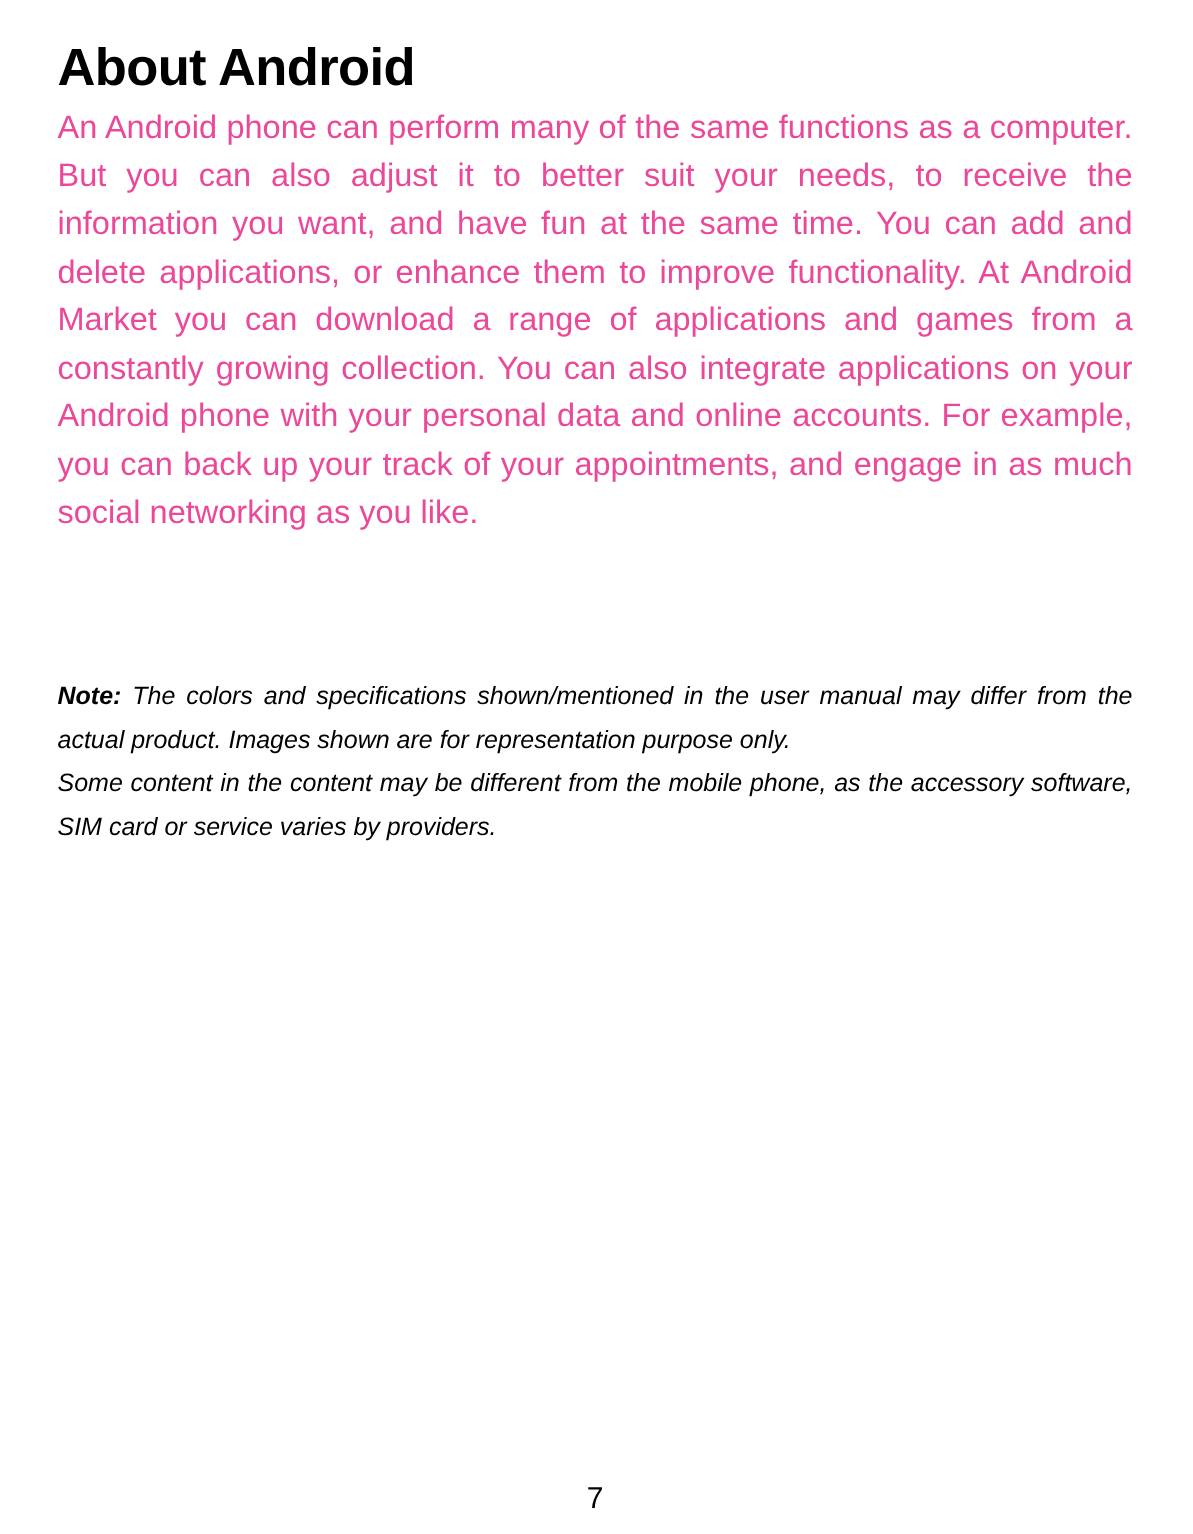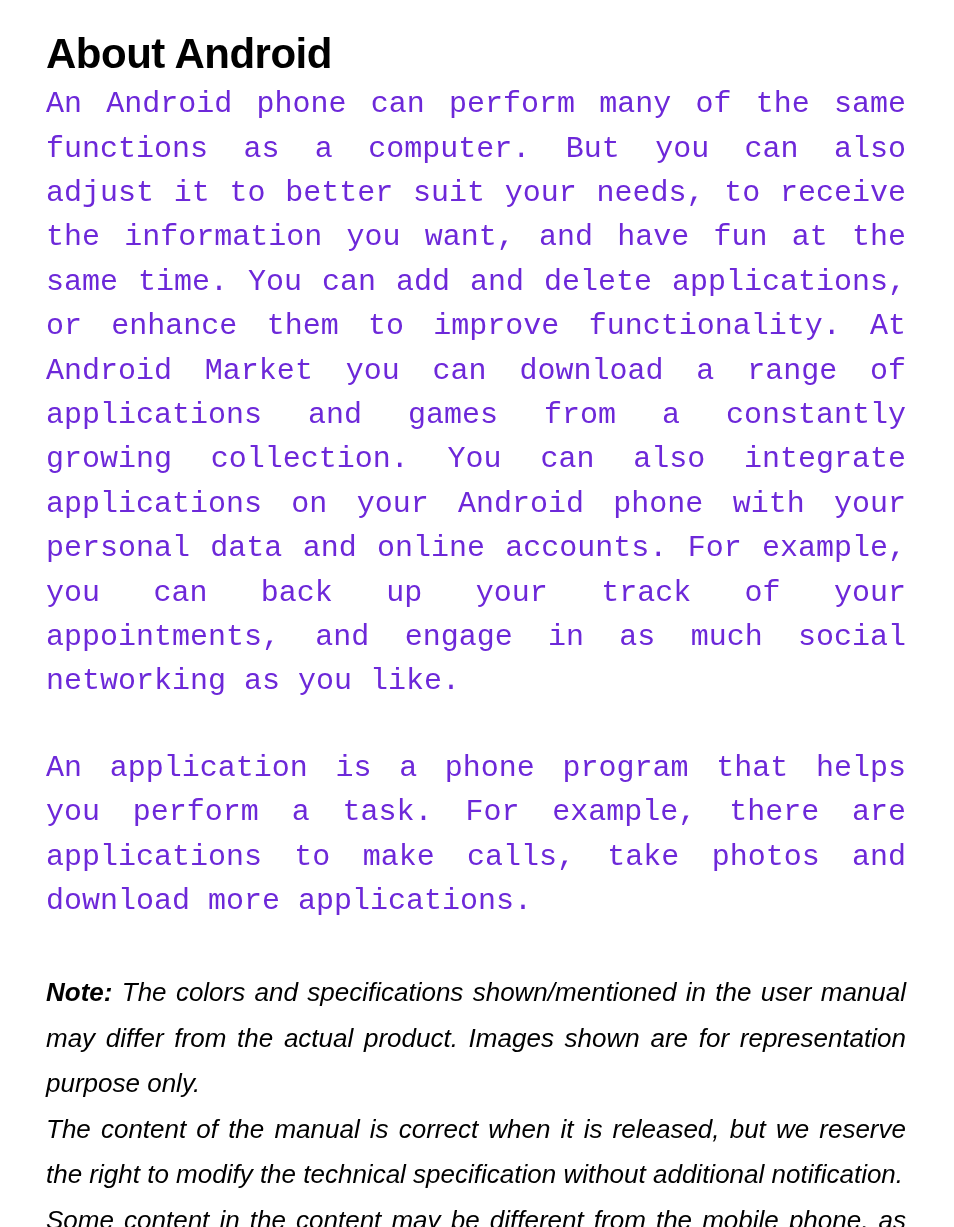--- a/index.html
+++ b/index.html
@@ -18,35 +18,35 @@
   }
   h1.section-heading {
     font-family: Verdana, Geneva, sans-serif;
     font-weight: 700;
     font-size: 42px;
     margin: 0 0 4px 0;
     line-height: 1.15;
     letter-spacing: -0.5px;
   }
   p.body-text {
-    font-family: Liberation Mono, monospace;
-    font-size: 30px;
+    font-family: Liberation Sans, sans-serif;
+    font-size: 26px;
     line-height: 1.48;
     margin: 0 0 24px 0;
     text-align: justify;
     text-justify: inter-word;
-    color: #6d28d9;
+    color: #ec4899;
   }
   .section-gap {
     height: 18px;
   }
   .notes-block {
-    margin-top: 47px;
+    margin-top: 69px;
     font-family: Verdana, Geneva, sans-serif;
-    font-size: 26px;
+    font-size: 20px;
     font-style: italic;
     line-height: 1.75;
     text-align: justify;
     color: #000000;
   }
   .notes-block .note-label {
     font-weight: 700;
     font-style: italic;
   }
   .notes-block p {
@@ -65,24 +65,22 @@
 </head>
 <body>
 
 <div class="page">
 
   <h1 class="section-heading">About Android</h1>
   <p class="body-text">An Android phone can perform many of the same functions as a computer. But you can also adjust it to better suit your needs, to receive the information you want, and have fun at the same time. You can add and delete applications, or enhance them to improve functionality. At Android Market you can download a range of applications and games from a constantly growing collection. You can also integrate applications on your Android phone with your personal data and online accounts. For example, you can back up your track of your appointments, and engage in as much social networking as you like.</p>
 
   <div class="section-gap"></div>
 
-  <p class="body-text">An application is a phone program that helps you perform a task. For example, there are applications to make calls, take photos and download more applications.</p>
 
   <div class="notes-block">
     <p>
       <span class="note-label">Note:</span><span> The colors and specifications shown/mentioned in the user manual may differ from the actual product. Images shown are for representation purpose only.</span>
     </p>
-    <p>The content of the manual is correct when it is released, but we reserve the right to modify the technical specification without additional notification.</p>
     <p>Some content in the content may be different from the mobile phone, as the accessory software, SIM card or service varies by providers.</p>
   </div>
 
   <div class="page-number">7</div>
 </div>
 
 </body></html>

